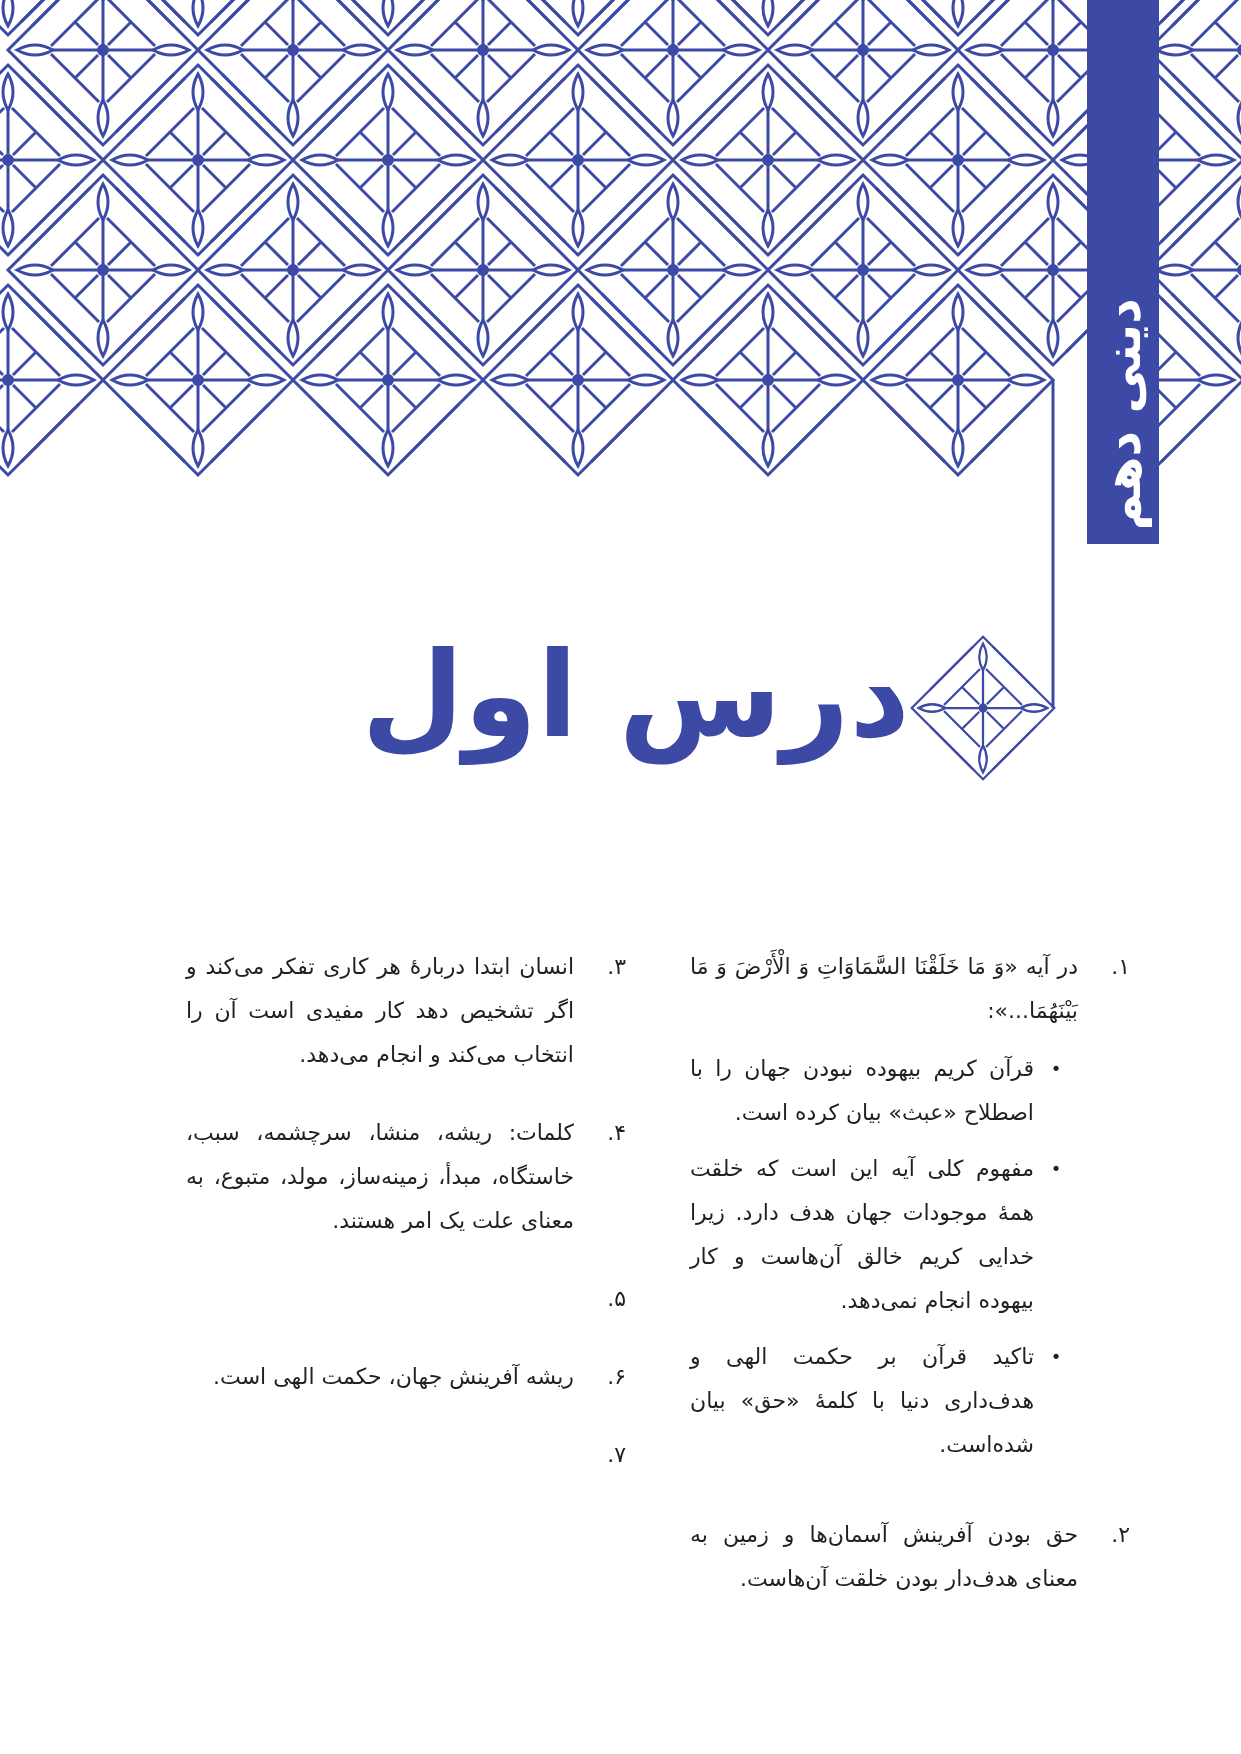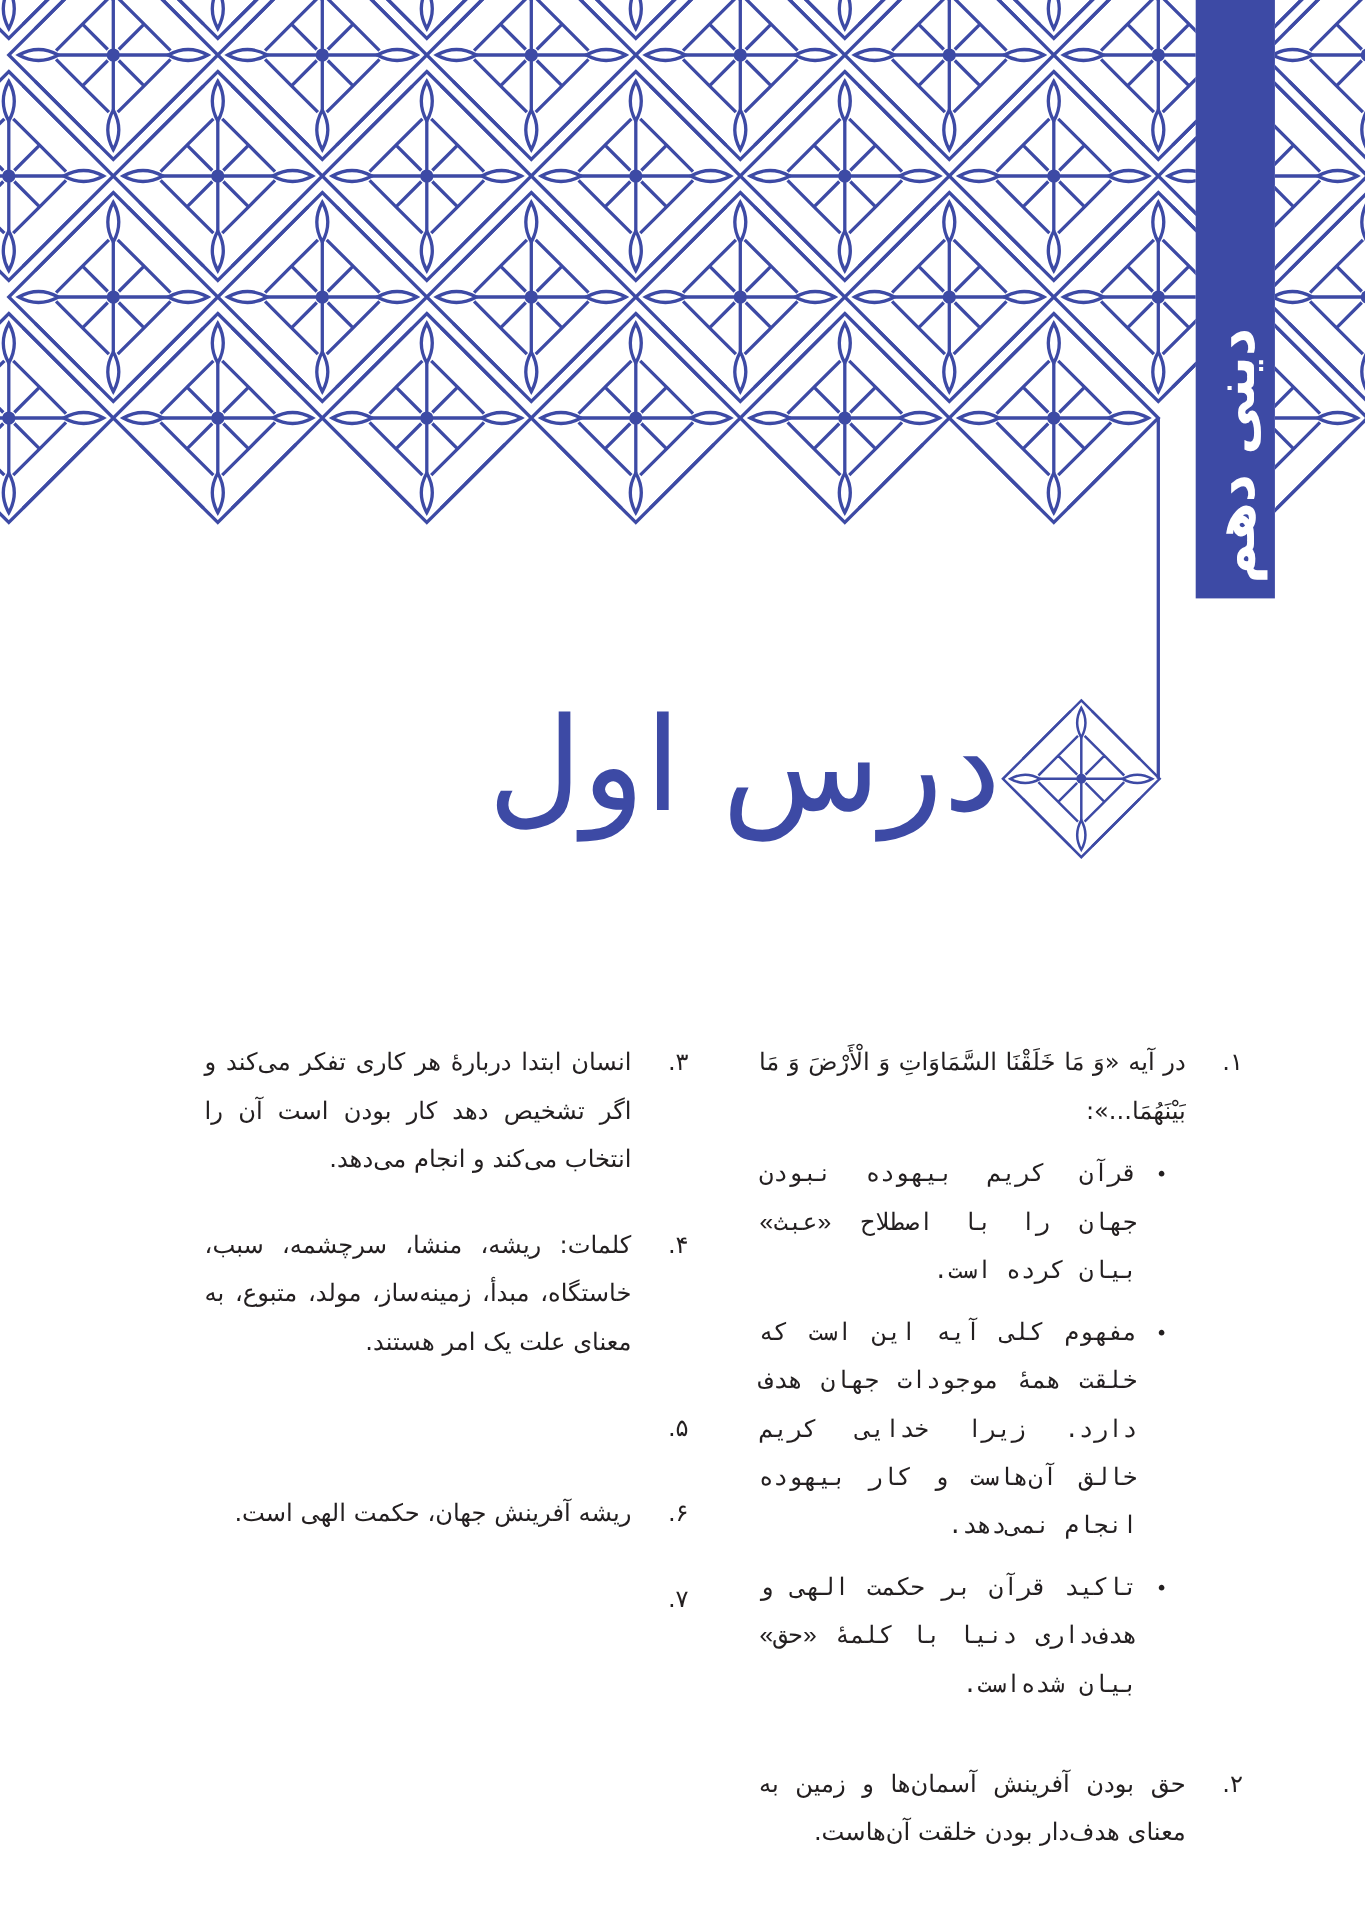--- a/index.html
+++ b/index.html
@@ -6,32 +6,32 @@
   body { width: 1241px; height: 1754px; position: relative; overflow: hidden;
          font-family: "DejaVu Sans", "Liberation Sans", sans-serif; color: #231f20; }
   #pattern { position: absolute; left: 0; top: 0; width: 1241px; height: 800px; }
   .side-tab { position: absolute; left: 1087px; top: 0; width: 72px; height: 544px; background: #3d4aa5; }
   .side-tab-text { position: absolute; left: 1087px; top: 0; width: 72px; height: 544px;
     display: flex; align-items: flex-end; justify-content: center; }
   .side-tab-text span { writing-mode: vertical-rl; transform: rotate(180deg); color: #ffffff;
     font-family: "DejaVu Sans", sans-serif; font-weight: bold; font-size: 50px; line-height: 72px;
     padding-top: 14px; direction: rtl; white-space: nowrap; }
   .lesson-title { position: absolute; left: 310px; top: 620px; width: 600px; height: 150px;
-    color: #3d4aa5; font-family: "DejaVu Sans", sans-serif; font-weight: normal; font-size: 118px;
+    color: #3d4aa5; font-family: "DejaVu Sans", sans-serif; font-weight: bold; font-size: 118px;
     direction: rtl; text-align: right; line-height: 150px; letter-spacing: 2px; white-space: nowrap; }
   .col { position: absolute; direction: rtl; text-align: justify; font-size: 22px; line-height: 44px; color: #231f20; }
   .col-right { left: 690px; top: 945px; width: 440px; }
   .col-left { left: 186px; top: 945px; width: 440px; }
   .item { display: flex; flex-direction: row; margin-bottom: 34px; }
   .num { flex: 0 0 52px; text-align: right; }
   .body { flex: 1; text-align: justify; }
   .bullets { list-style: none; padding: 0; margin: 14px 0 0 0; }
   .bullets li { display: flex; margin-bottom: 12px; }
   .bullet-dot { flex: 0 0 44px; text-align: center; font-size: 18px; }
-  .bullet-text { flex: 1; text-align: justify; font-family: Liberation Mono, monospace; }
+  .bullet-text { flex: 1; text-align: justify; }
 </style>
 </head>
 <body>
 
 <svg id="pattern" viewBox="0 0 1241 800" xmlns="http://www.w3.org/2000/svg">
   <defs>
     <g id="tile" fill="none" stroke="#3d4aa5" stroke-width="3">
 
       <path d="M0,-95 L95,0 L0,95 L-95,0 Z"></path>
 
@@ -141,21 +141,21 @@
   </div>
   <div class="item">
     <div class="num">۲.</div>
     <div class="body">حق بودن آفرینش آسمان‌ها و زمین به معنای هدف‌دار بودن خلقت آن‌هاست.</div>
   </div>
 </div>
 
 <div class="col col-left">
   <div class="item">
     <div class="num">۳.</div>
-    <div class="body">انسان ابتدا دربارهٔ هر کاری تفکر می‌کند و اگر تشخیص دهد کار بودن است آن را انتخاب می‌کند و انجام می‌دهد.</div>
+    <div class="body">انسان ابتدا دربارهٔ هر کاری تفکر می‌کند و اگر تشخیص دهد کار مفیدی است آن را انتخاب می‌کند و انجام می‌دهد.</div>
   </div>
   <div class="item">
     <div class="num">۴.</div>
     <div class="body">کلمات: ریشه، منشا، سرچشمه، سبب، خاستگاه، مبدأ، زمینه‌ساز، مولد، متبوع، به معنای علت یک امر هستند.</div>
   </div>
   <div class="item">
     <div class="num">۵.</div>
   </div>
   <div class="item">
     <div class="num">۶.</div>

